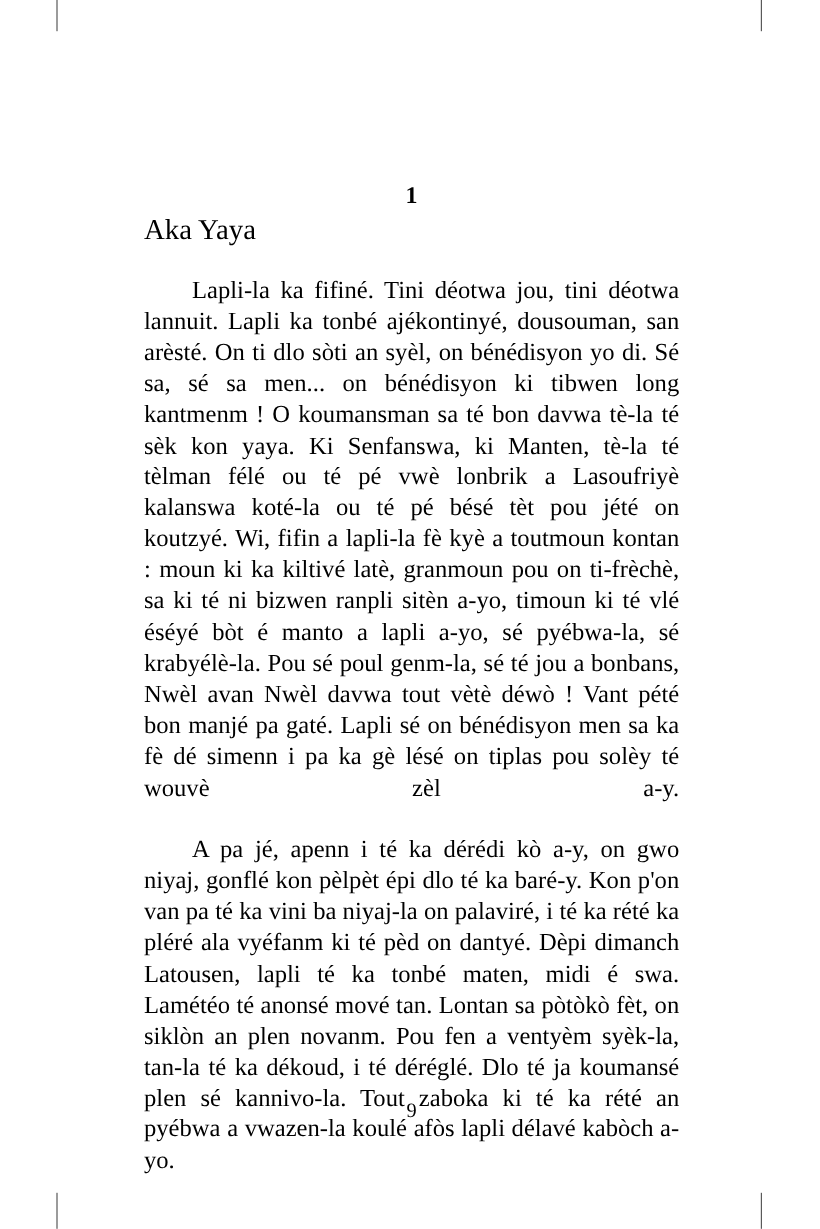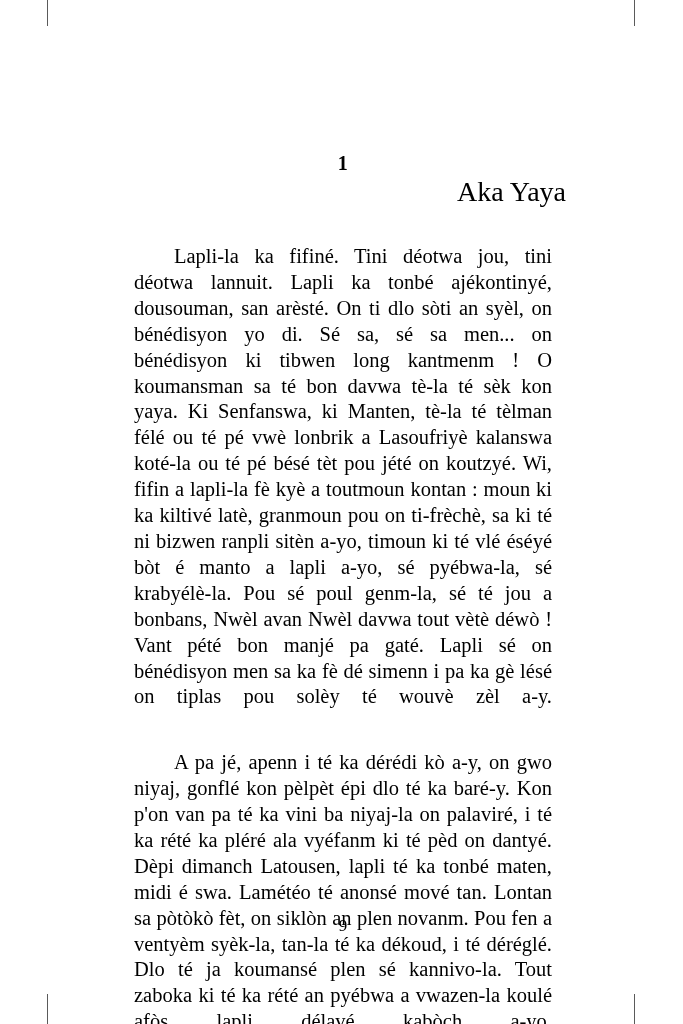--- a/index.html
+++ b/index.html
@@ -46,35 +46,35 @@
     font-weight: bold;
     line-height: 22px;
     letter-spacing: 0.3px;
   }
 
   .chapter-title {
     position: absolute;
     top: 178px;
     left: 0;
     width: 446px;
-    text-align: right;
-    font-size: 28px;
+    text-align: left;
+    font-size: 24px;
     font-weight: normal;
     line-height: 28px;
   }
 
   .body-text {
     position: absolute;
     top: 230px;
     left: 0;
     width: 446px;
   }
 
   .body-text p {
-    margin: 14px;
+    margin: 0;
     text-align: justify;
     text-justify: inter-word;
     text-indent: 40px;
     font-size: 20.5px;
     line-height: 25.9px;
     hyphens: none;
     -webkit-hyphens: none;
   }
 
   

